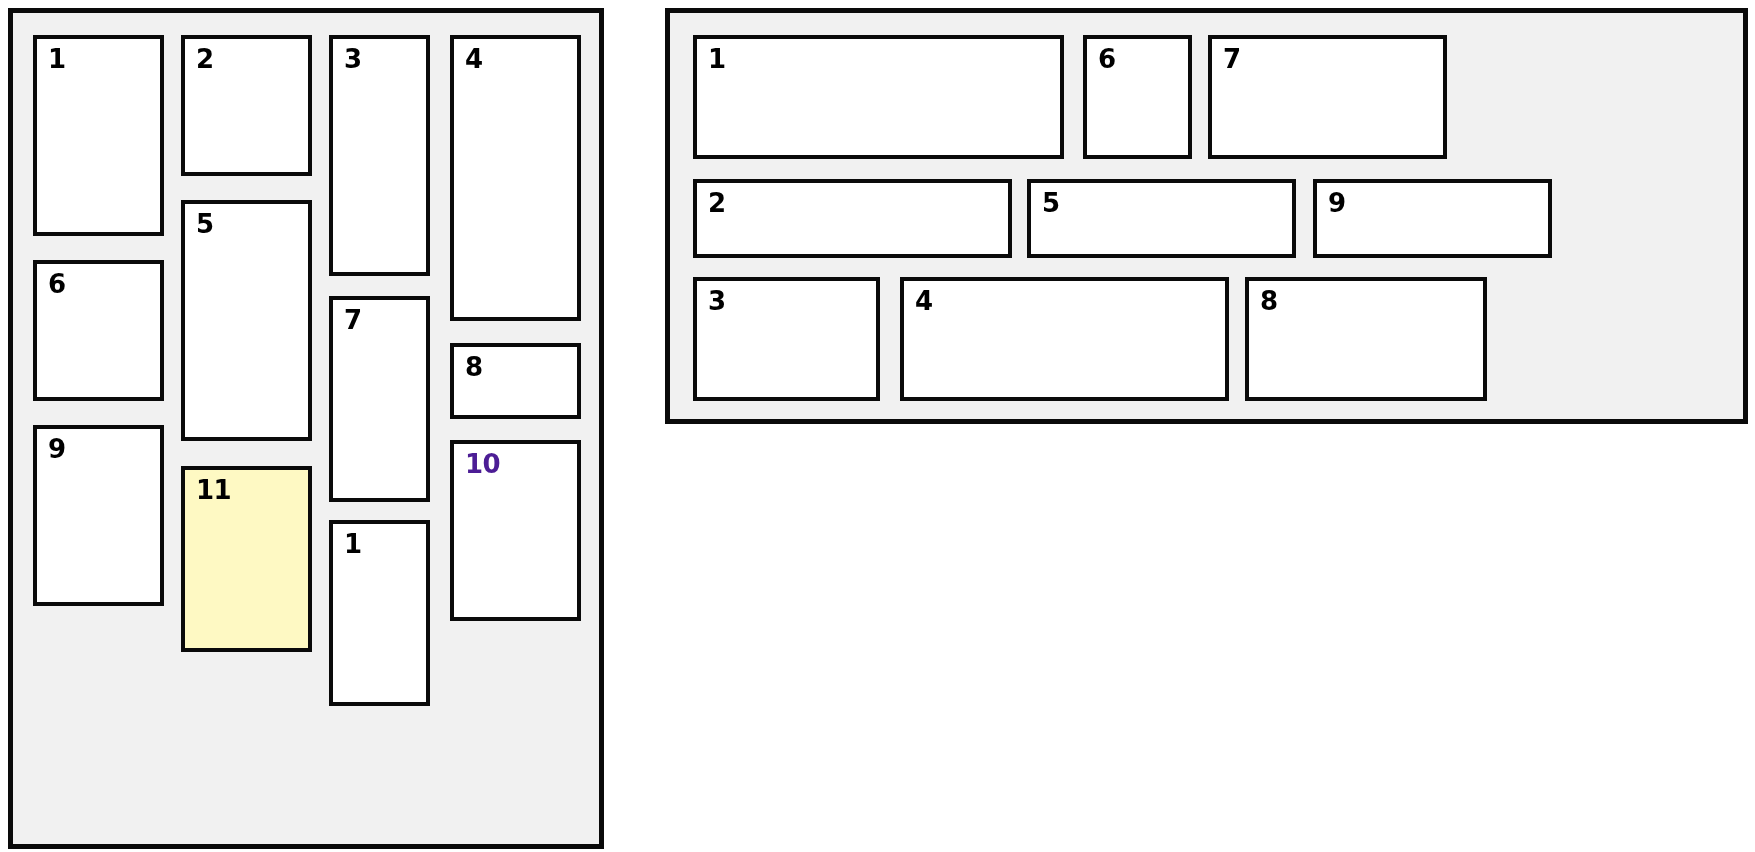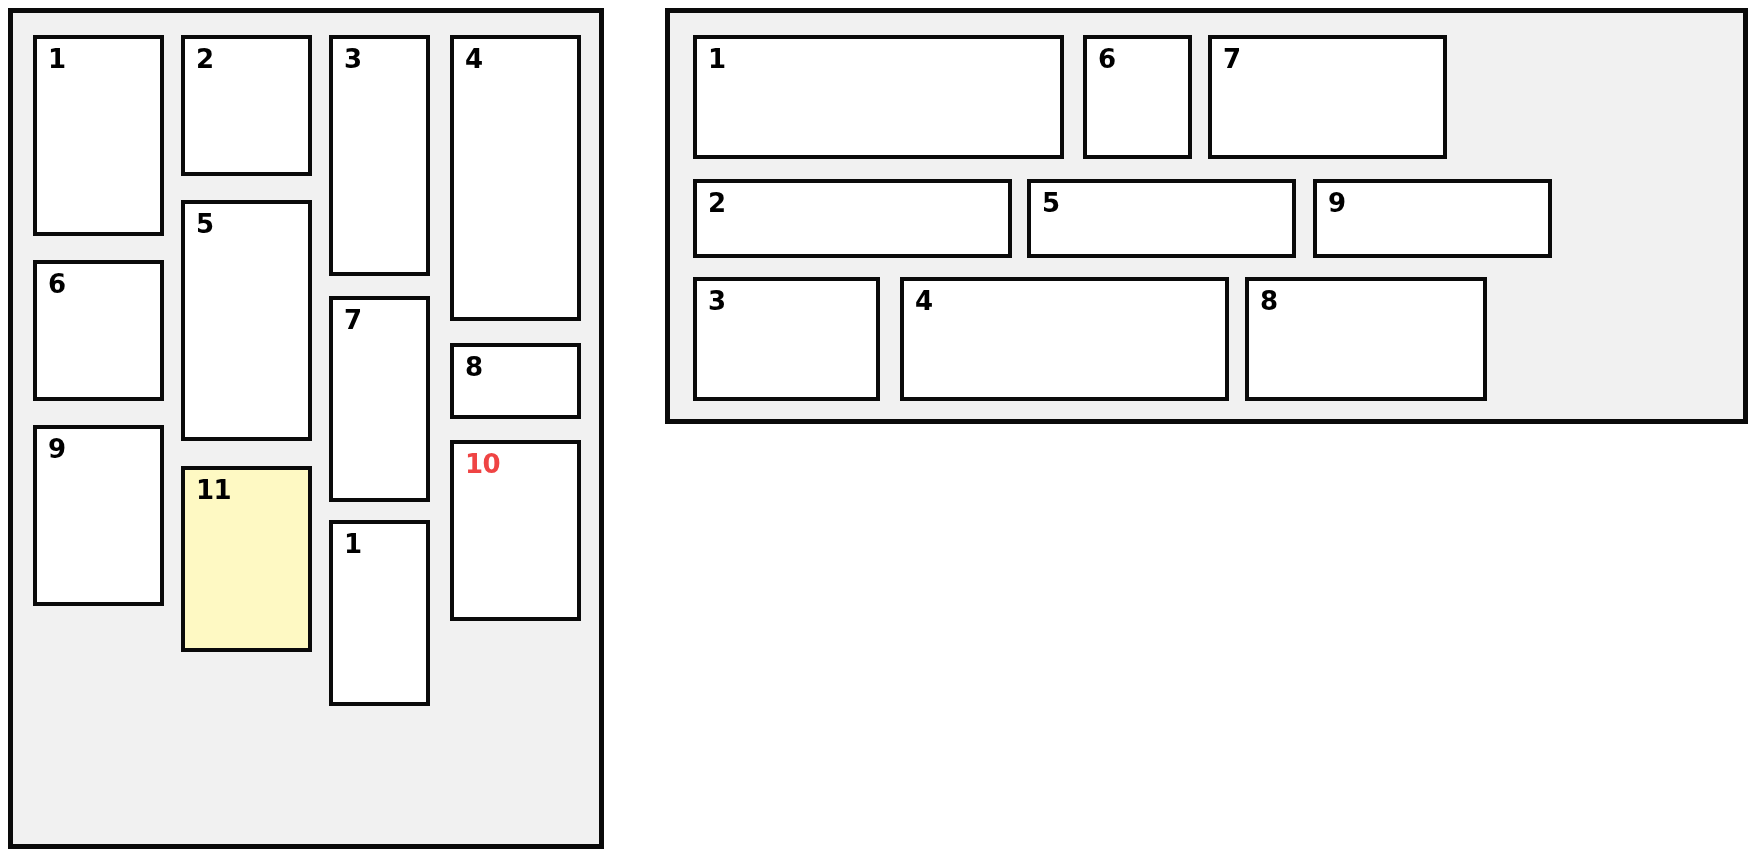--- a/index.html
+++ b/index.html
@@ -77,21 +77,21 @@
       <div class="item" style="left: 316px; top: 283px; width: 101px; height: 206px; background: rgb(255, 255, 255); border-color: rgb(10, 10, 10);">
         <span class="item-label" style="color: rgb(0, 0, 0);">7</span>
       </div>
       <div class="item" style="left: 437px; top: 330px; width: 131px; height: 76px; background: rgb(255, 255, 255); border-color: rgb(10, 10, 10);">
         <span class="item-label" style="color: rgb(0, 0, 0);">8</span>
       </div>
       <div class="item" style="left: 20px; top: 412px; width: 131px; height: 181px; background: rgb(255, 255, 255); border-color: rgb(10, 10, 10);">
         <span class="item-label" style="color: rgb(0, 0, 0);">9</span>
       </div>
       <div class="item" style="left: 437px; top: 427px; width: 131px; height: 181px; background: rgb(255, 255, 255); border-color: rgb(10, 10, 10);">
-        <span class="item-label" style="color: #ef4444; text-align: right;">10</span>
+        <span class="item-label" style="color: #4c1d95; text-align: right;">10</span>
       </div>
       <div class="item" style="left: 168px; top: 453px; width: 131px; height: 186px; background: #fef9c3; border-color: rgb(10, 10, 10);">
         <span class="item-label" style="color: rgb(0, 0, 0);">11</span>
       </div>
       <div class="item" style="left: 316px; top: 507px; width: 101px; height: 186px; background: rgb(255, 255, 255); border-color: rgb(10, 10, 10);">
         <span class="item-label" style="color: rgb(0, 0, 0);">1</span>
       </div>
     </div>
     <div class="panel" style="left: 665px; top: 8px; width: 1083px; height: 416px; background: rgb(241, 241, 241); border-color: rgb(10, 10, 10);">
       <div class="item" style="left: 23px; top: 22px; width: 371px; height: 124px; background: rgb(255, 255, 255); border-color: rgb(10, 10, 10);">

